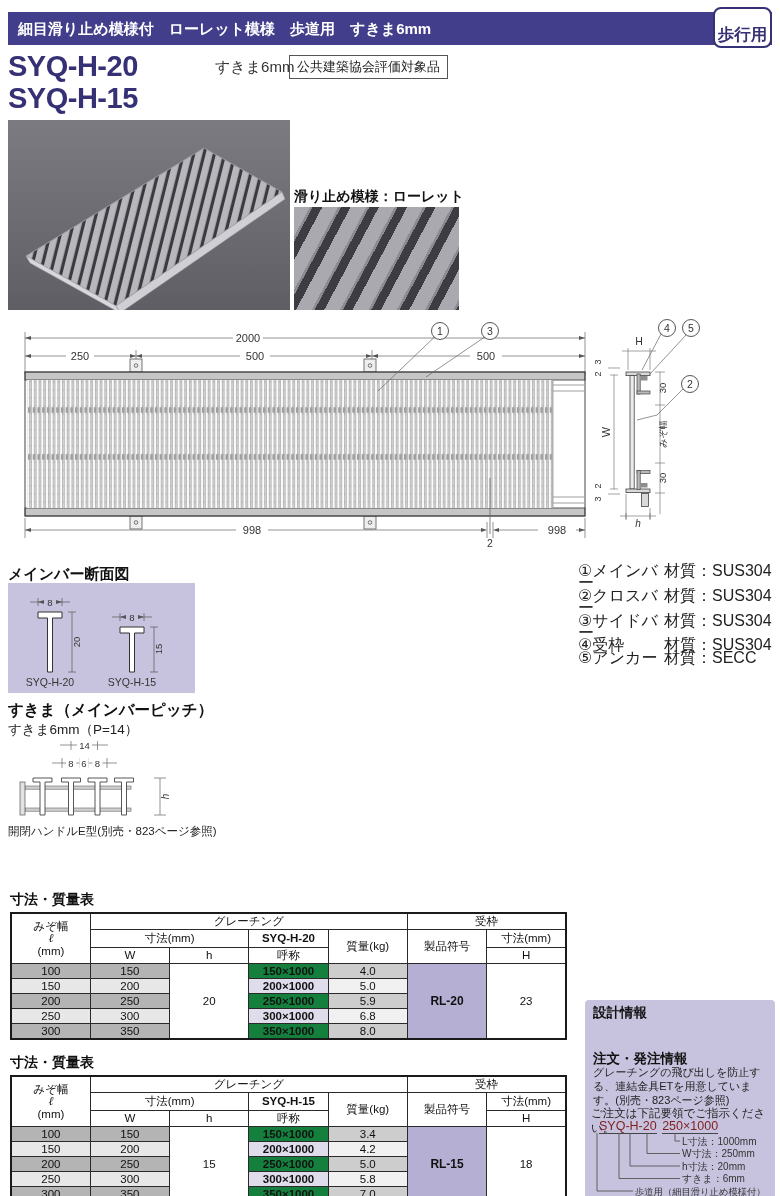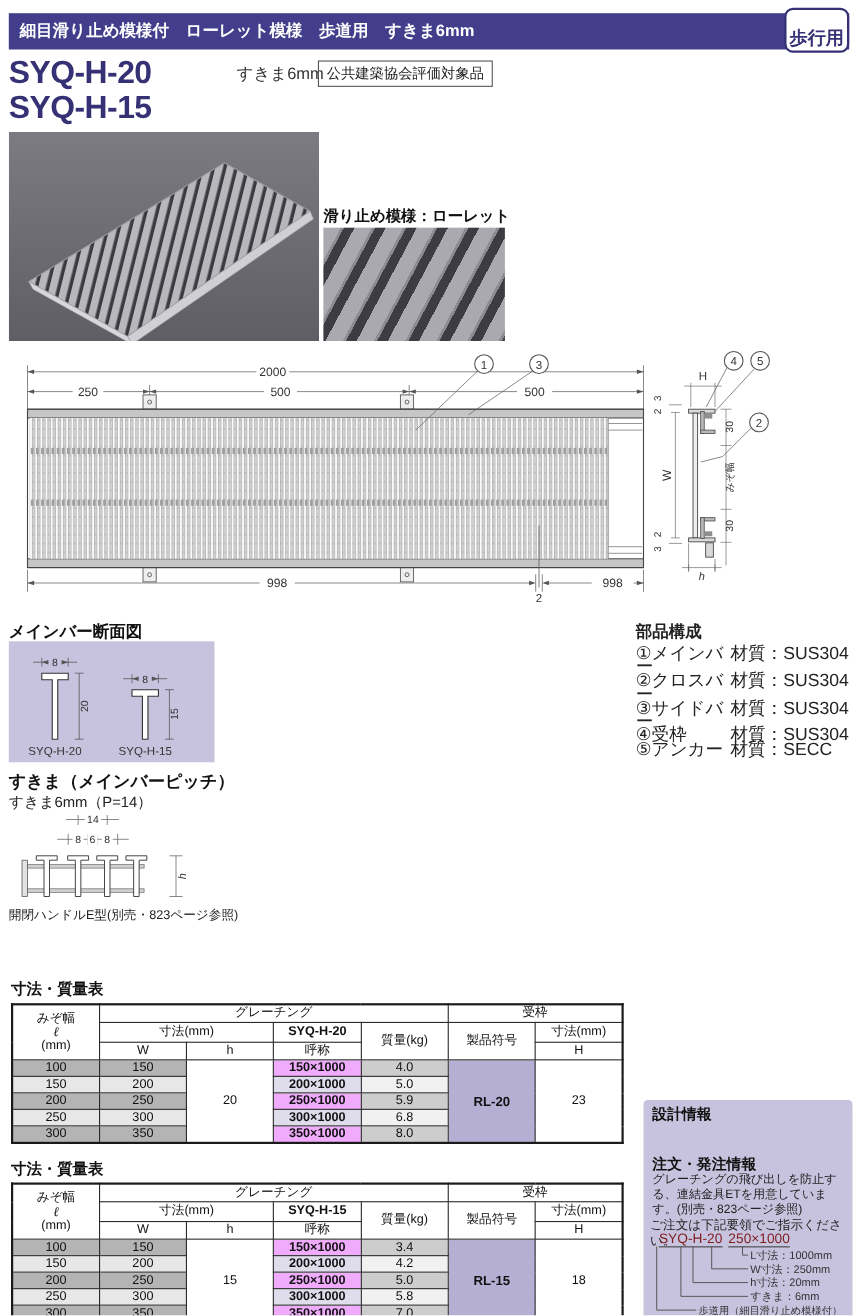--- a/index.html
+++ b/index.html
@@ -37,21 +37,21 @@
   
   .twrap{left:10px;width:557px}
   .ttitle{font-size:14px;font-weight:bold;margin-bottom:3px;color:#111}
   table.tbl{border-collapse:collapse;table-layout:fixed;width:557px;font-size:11.5px;color:#111;
             border:2px solid #1a1a1a}
   .tbl td{border:1px solid #2a2a2a;text-align:center;padding:0;height:14px;line-height:1.05;overflow:hidden}
   .tbl tr.h1 td{height:15px}.tbl tr.h2 td{height:17px}.tbl tr.h3 td{height:15px}
   .ell{font-style:italic;font-family:"Liberation Serif",serif;font-size:12px}
   .b{font-weight:bold}
   .g1{background:#b4b4b4}.g2{background:#e7e7e7}
-  .p1{background:#f0abfc}.p2{background:#dfdcec}
+  .p1{background:#15803d}.p2{background:#dfdcec}
   .m1{background:#cdcdcd}.m2{background:#f1f1f1}
   .pc{background:#b6afd4;font-weight:bold;font-size:12px}
   
   .info{left:585px;top:1000px;width:190px;height:232px;background:#c7c3de;border-radius:4px}
   .info .ti{position:absolute;left:8px;font-size:13.5px;font-weight:bold;color:#111}
   .info .tx{position:absolute;left:8px;width:176px;font-size:11px;line-height:13.8px;color:#222}
   .onote{position:absolute;left:6px;top:106px;font-size:11.5px;color:#222}
   .ocode{position:absolute;left:14px;top:119px;font-size:12.5px;color:#7f1d1d}
   .ocode span{border-bottom:1.2px solid #444;padding-bottom:0px}
   .ocode .sp{border:none;padding:0 1px}
@@ -267,21 +267,20 @@
       <text x="42" y="22.5" font-size="9.5" text-anchor="middle">8</text>
       <text transform="rotate(-90 72 59)" x="72" y="59" font-size="9.5" text-anchor="middle">20</text>
       <text x="124" y="37.5" font-size="9.5" text-anchor="middle">8</text>
       <text transform="rotate(-90 154 66)" x="154" y="66" font-size="9.5" text-anchor="middle">15</text>
       <text x="42" y="103" font-size="10.5" text-anchor="middle">SYQ-H-20</text>
       <text x="124" y="103" font-size="10.5" text-anchor="middle">SYQ-H-15</text>
     </svg>
   </div>
 
   <div class="abs parts">
-    <div class="t">部品構成</div>
     <div class="prow">
         <span class="pname">①メインバー</span>
         <span>材質：SUS304</span>
       </div>
     <div class="prow">
         <span class="pname">②クロスバー</span>
         <span>材質：SUS304</span>
       </div>
     <div class="prow">
         <span class="pname">③サイドバー</span>

